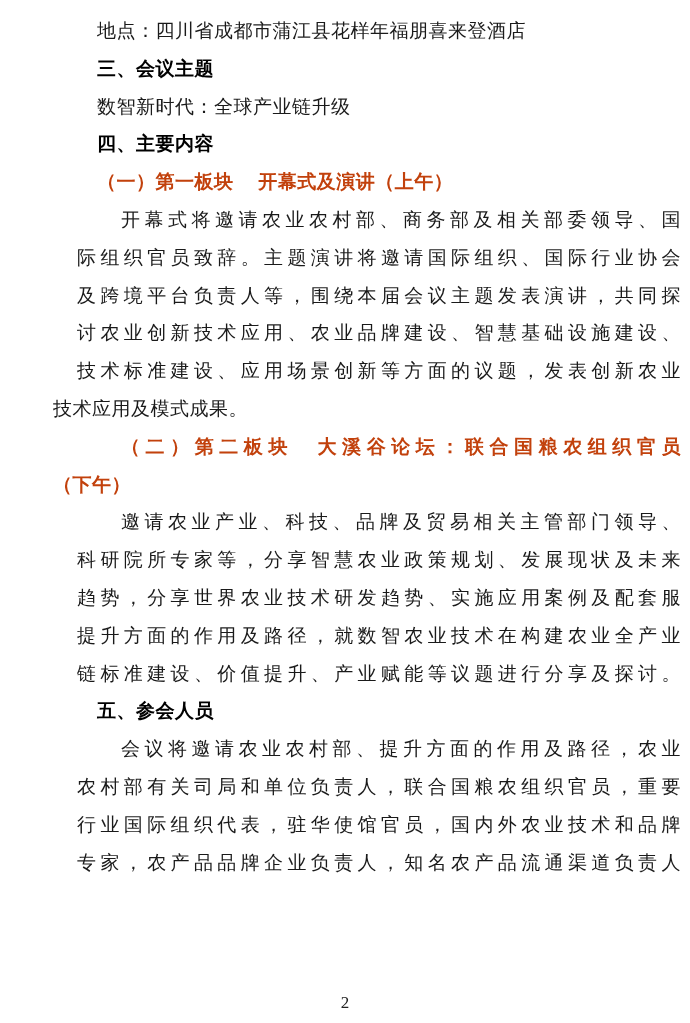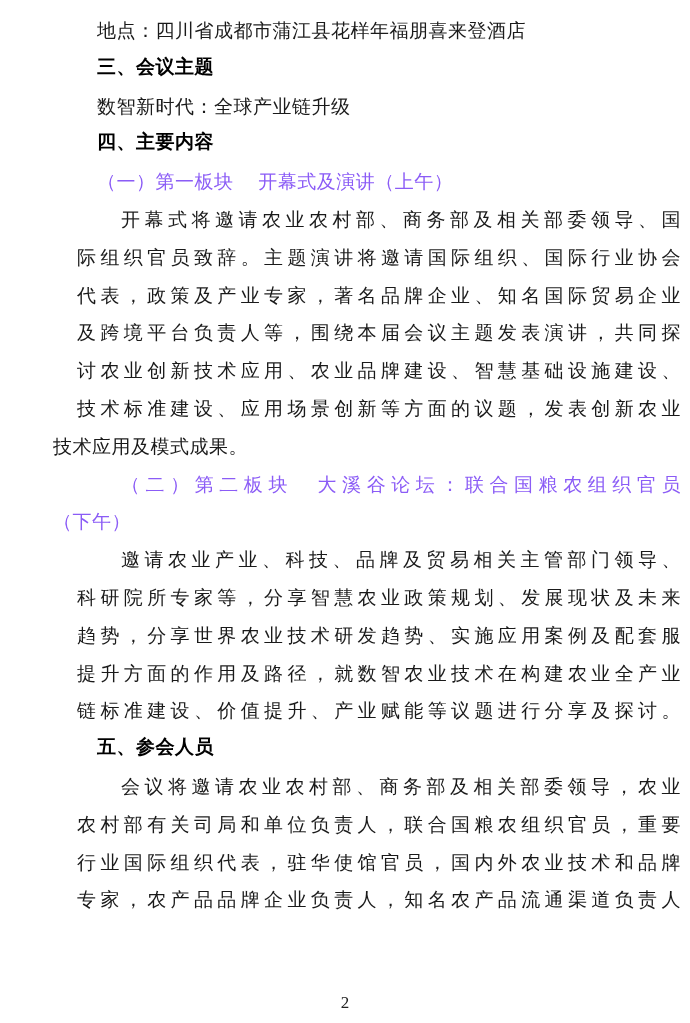--- a/index.html
+++ b/index.html
@@ -34,25 +34,25 @@
   }
   .just {
     white-space: normal;
     text-align: justify;
     text-align-last: justify;
     margin-left: 24px;
   }
   .h1 {
     font-weight: 700;
     color: #000000;
-    font-family: Liberation Mono, monospace;
+    font-family: Liberation Sans, sans-serif;
   }
   .h2 {
-    font-weight: 400;
-    color: #8b5cf6;
+    font-weight: 700;
+    color: #c2410c;
     font-family: "Liberation Serif", "DejaVu Serif", serif;
   }
   .page-number {
     position: absolute;
     left: 0;
     top: 992px;
     width: 690px;
     text-align: center;
     font-size: 17px;
     line-height: 22px;
@@ -64,32 +64,31 @@
 <body>
 
 <div class="doc">
   <div class="line indent">地点：四川省成都市蒲江县花样年福朋喜来登酒店</div>
   <div class="line h1 indent">三、会议主题</div>
   <div class="line indent">数智新时代：全球产业链升级</div>
   <div class="line h1 indent">四、主要内容</div>
   <div class="line h2 indent">（一）第一板块　 开幕式及演讲（上午）</div>
   <div class="line indent just">开幕式将邀请农业农村部、商务部及相关部委领导、国</div>
   <div class="line just">际组织官员致辞。主题演讲将邀请国际组织、国际行业协会</div>
-  <div class="line just">代表，政策及产业专家，著名品牌企业、知名国际贸易企业</div>
   <div class="line just">及跨境平台负责人等，围绕本届会议主题发表演讲，共同探</div>
   <div class="line just">讨农业创新技术应用、农业品牌建设、智慧基础设施建设、</div>
   <div class="line just">技术标准建设、应用场景创新等方面的议题，发表创新农业</div>
   <div class="line">技术应用及模式成果。</div>
   <div class="line h2 indent just">（二）第二板块　大溪谷论坛：联合国粮农组织官员</div>
   <div class="line h2">（下午）</div>
   <div class="line indent just">邀请农业产业、科技、品牌及贸易相关主管部门领导、</div>
   <div class="line just">科研院所专家等，分享智慧农业政策规划、发展现状及未来</div>
   <div class="line just">趋势，分享世界农业技术研发趋势、实施应用案例及配套服</div>
   <div class="line just">提升方面的作用及路径，就数智农业技术在构建农业全产业</div>
   <div class="line just">链标准建设、价值提升、产业赋能等议题进行分享及探讨。</div>
   <div class="line h1 indent">五、参会人员</div>
-  <div class="line indent just">会议将邀请农业农村部、商务部及相关部委领导，农业</div>
+  <div class="line indent just">会议将邀请农业农村部、提升方面的作用及路径，农业</div>
   <div class="line just">农村部有关司局和单位负责人，联合国粮农组织官员，重要</div>
   <div class="line just">行业国际组织代表，驻华使馆官员，国内外农业技术和品牌</div>
   <div class="line just">专家，农产品品牌企业负责人，知名农产品流通渠道负责人</div>
 </div>
 
 <div class="page-number">2</div>
 
 </body></html>

